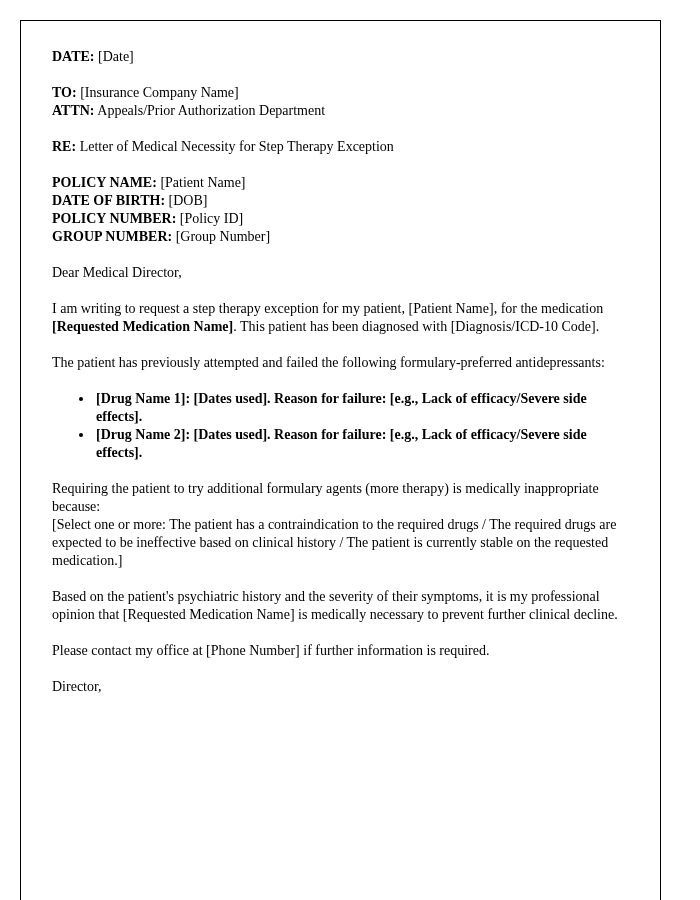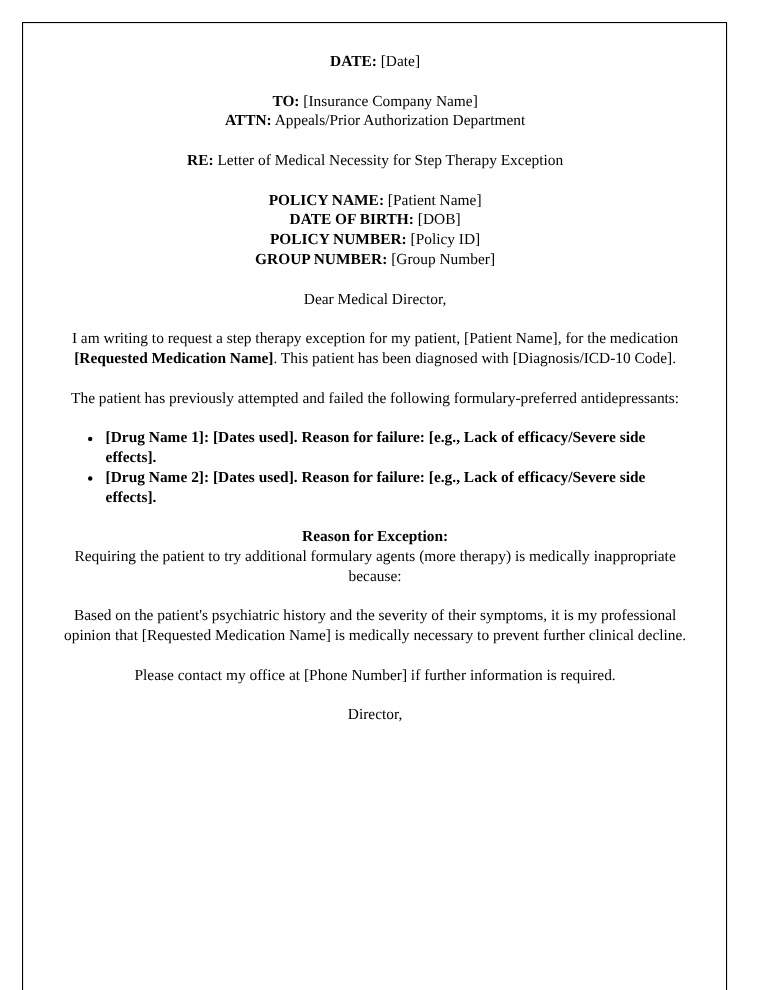--- a/index.html
+++ b/index.html
@@ -19,21 +19,21 @@
   .frame {
     position: absolute;
     left: 20px;
     top: 20px;
     width: 641px;
     height: 930px; 
     border: 1px solid #000000;
     padding: 27px 30px 0 31px;
     background: #ffffff;
   }
-  .block { margin-bottom: 18px; text-align: center; }
+  .block { margin-bottom: 18px; }
   .b { font-weight: bold; }
   ul.drug-list {
     margin: 0 0 18px 0;
     padding-left: 42px;
     list-style-type: disc;
   }
   ul.drug-list li { padding-left: 2px; font-weight: bold; }
   .line { white-space: normal; }
 </style>
 </head>
@@ -64,22 +64,22 @@
   <div class="block">
     <div class="line">The patient has previously attempted and failed the following formulary-preferred antidepressants:</div>
   </div>
 
   <ul class="drug-list">
     <li>[Drug Name 1]: [Dates used]. Reason for failure: [e.g., Lack of efficacy/Severe side effects].</li>
     <li>[Drug Name 2]: [Dates used]. Reason for failure: [e.g., Lack of efficacy/Severe side effects].</li>
   </ul>
 
   <div class="block">
-    <div class="line b">Reason for Exception:</div>
     <div class="line">Requiring the patient to try additional formulary agents (more therapy) is medically inappropriate because:</div>
+    <div class="line">[Select one or more: The patient has a contraindication to the required drugs / The required drugs are expected to be ineffective based on clinical history / The patient is currently stable on the requested medication.]</div>
   </div>
 
   <p class="block">Based on the patient's psychiatric history and the severity of their symptoms, it is my professional opinion that [Requested Medication Name] is medically necessary to prevent further clinical decline.</p>
 
   <p class="block">Please contact my office at [Phone Number] if further information is required.</p>
 
   <div class="line block">Director,</div>
 
 </div>
 

